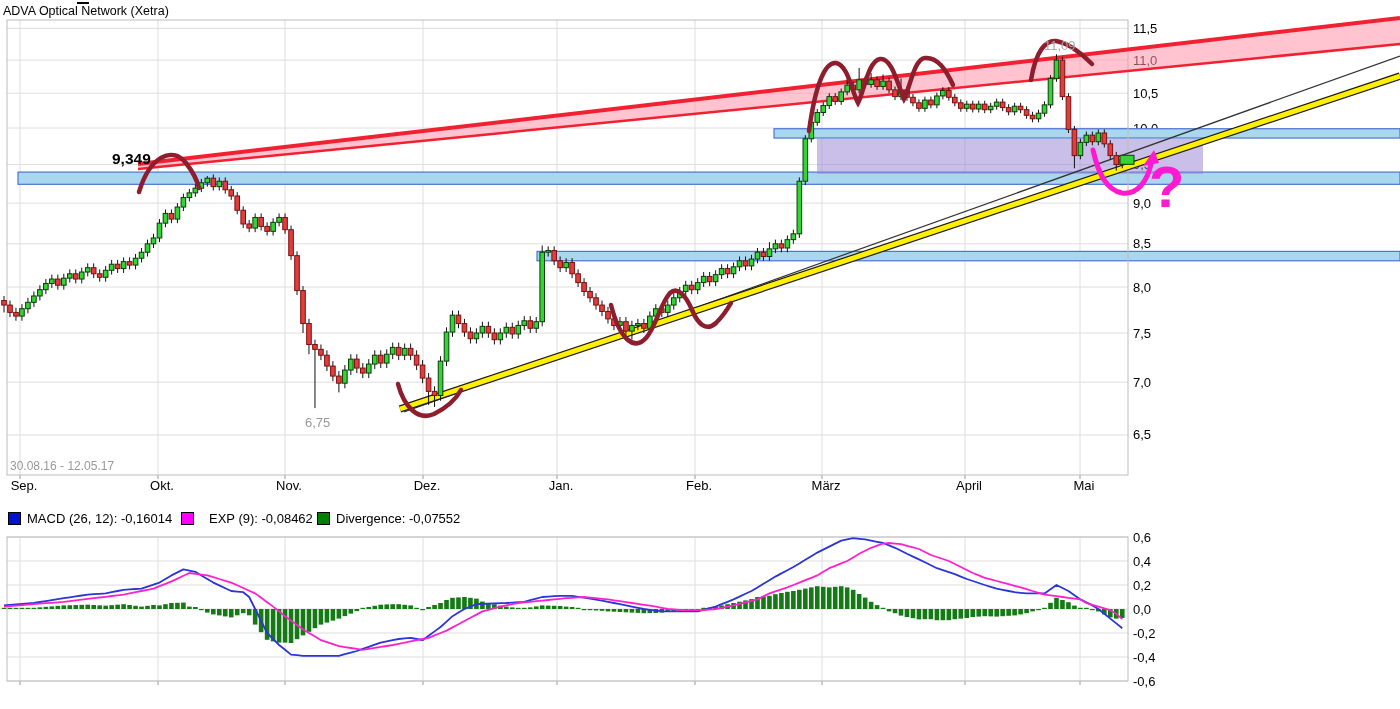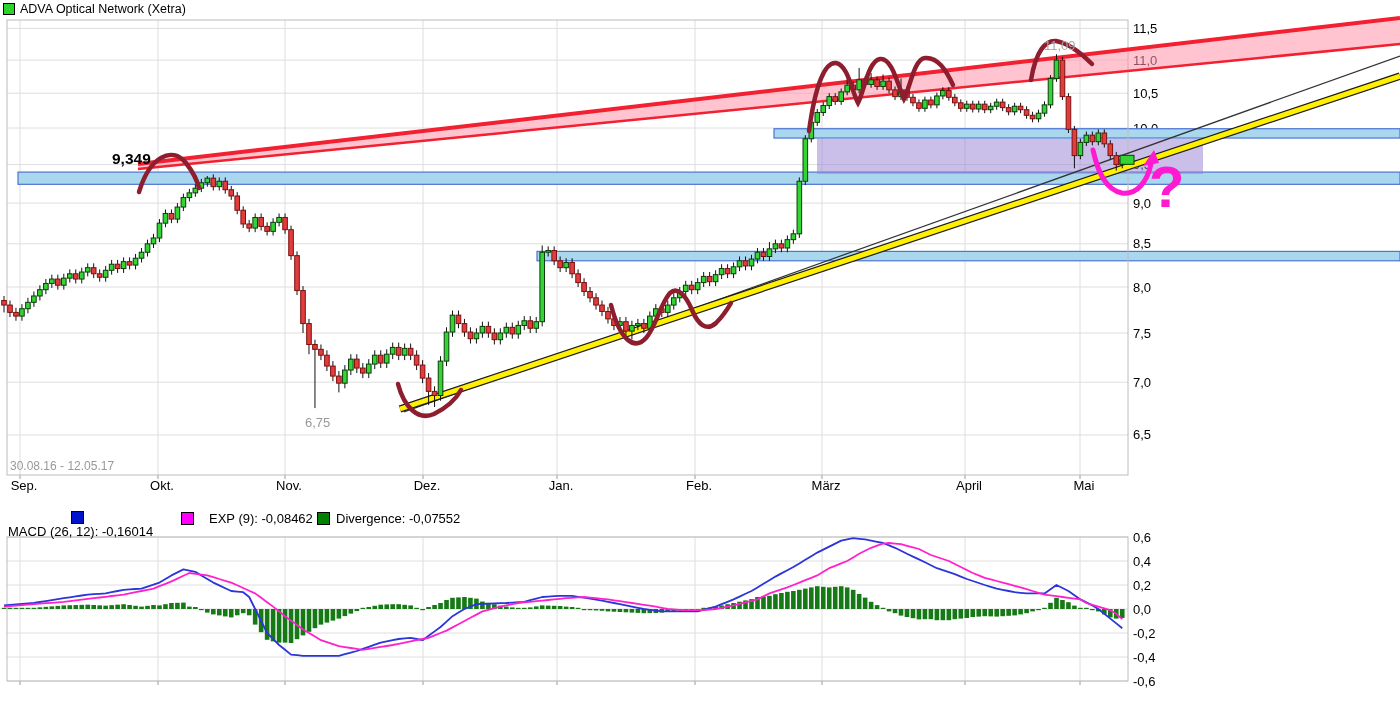--- a/index.html
+++ b/index.html
@@ -1,18 +1,18 @@
 <!DOCTYPE html>
 <html><head>
 <meta charset="utf-8">
 <style>
   html,body{margin:0;padding:0;background:#fff;}
   #app{position:relative;width:1400px;height:709px;background:#fff;overflow:hidden;
        font-family:"Liberation Sans",sans-serif;}
-  .title-bar{position:absolute;left:3px;top:2px;height:14px;display:flex;align-items:center;z-index:5;}
+  .title-bar{position:absolute;left:3px;top:2px;height:14px;display:flex;align-items:center;z-index:5;flex-direction:column;}
   .title-swatch{display:inline-block;width:10px;height:10px;border:1px solid #000;margin-right:5px;}
   .title-text{font-size:12.5px;color:#000;white-space:nowrap;}
   .macd-legend{position:absolute;top:511px;left:0;height:16px;width:100%;z-index:5;}
   .legend-item{position:absolute;top:0;display:flex;align-items:center;}
   .legend-swatch{display:inline-block;width:11px;height:11px;border:1px solid #000;margin-right:6px;}
   .legend-label{font-size:13px;color:#000;white-space:nowrap;}
   svg{position:absolute;left:0;top:0;}
 </style>
 </head>
 <body>
@@ -710,21 +710,21 @@
         <rect x="1102.0200000000002" y="609" width="4.6" height="5.3999999999999995" fill="#157a15"></rect>
         <rect x="1108.0000000000002" y="609" width="4.6" height="8.4" fill="#157a15"></rect>
         <rect x="1113.98" y="609" width="4.6" height="9.599999999999998" fill="#157a15"></rect>
         <rect x="1119.96" y="609" width="4.6" height="9" fill="#157a15"></rect>
       </g>
       <polyline points="4,605.4 9.98,604.9 15.96,604.4 21.94,604.0 27.92,603.5 33.900000000000006,603.0 39.88,602.0 45.86,601.1 51.84,600.1 57.82000000000001,599.2 63.800000000000004,598.2 69.78,597.3 75.76,596.4 81.74000000000001,595.5 87.72,594.6 93.7,594.2 99.68,593.8 105.66000000000001,593.4 111.64000000000001,592.2 117.62,591.0 123.60000000000001,589.8 129.58,589.4 135.56,589.0 141.54000000000002,588.6 147.52,586.6 153.5,584.6 159.48000000000002,582.6 165.46,579.0 171.44,575.4 177.42000000000002,572.4 183.4,569.4 189.38000000000002,570.6 195.36,571.8 201.34,575.4 207.32000000000002,579.0 213.3,582.6 219.28000000000003,585.4 225.26000000000002,588.2 231.24,591.0 237.22000000000003,591.6 243.20000000000002,592.2 249.18,597.0 255.16000000000003,609.0 261.14000000000004,621.0 267.12,633.0 273.1,639.0 279.08000000000004,645.0 285.06,649.8 291.04,654.6 297.02000000000004,655.2 303,655.8 308.98,655.8 314.96000000000004,655.8 320.94,655.8 326.92,655.8 332.90000000000003,655.8 338.88,655.8 344.86,654.2 350.84000000000003,652.6 356.82000000000005,651.0 362.8,648.9 368.78000000000003,646.8 374.76000000000005,644.7 380.74,642.6 386.72,641.4 392.70000000000005,640.2 398.68,639.0 404.66,638.4 410.64000000000004,637.8 416.62,639.0 422.6,640.2 428.58000000000004,635.8 434.56000000000006,631.4 440.54,627.0 446.52000000000004,621.6 452.50000000000006,616.2 458.48,612.6 464.46000000000004,609.0 470.44000000000005,606.6 476.42,604.2 482.40000000000003,604.0 488.38000000000005,603.7 494.36,603.5 500.34000000000003,603.2 506.32000000000005,603.0 512.3,602.6 518.2800000000001,602.2 524.26,601.8 530.24,600.2 536.22,598.6 542.2,597.0 548.1800000000001,596.6 554.1600000000001,596.2 560.14,595.8 566.12,595.8 572.1,595.8 578.08,596.8 584.0600000000001,597.7 590.0400000000001,598.7 596.0200000000001,599.6 602,600.6 607.98,601.8 613.96,603.0 619.94,604.2 625.9200000000001,605.4 631.9000000000001,606.6 637.88,607.8 643.86,609.0 649.84,609.8 655.82,610.6 661.8000000000001,611.4 667.7800000000001,611.4 673.76,611.4 679.74,611.4 685.72,611.4 691.7,611.4 697.6800000000001,611.4 703.6600000000001,609.8 709.6400000000001,608.2 715.62,606.6 721.6,604.2 727.58,601.8 733.5600000000001,599.4 739.5400000000001,596.6 745.5200000000001,593.8 751.5,591.0 757.48,587.4 763.46,583.8 769.44,580.2 775.4200000000001,576.6 781.4000000000001,573.4 787.3800000000001,570.2 793.36,567.0 799.34,563.4 805.32,559.8 811.3000000000001,556.2 817.2800000000001,552.6 823.2600000000001,549.6 829.24,546.6 835.22,543.6 841.2,540.6 847.1800000000001,539.4 853.1600000000001,538.2 859.1400000000001,538.8 865.1200000000001,539.4 871.1,540.6 877.08,541.8 883.0600000000001,543.0 889.0400000000001,545.4 895.0200000000001,547.8 901.0000000000001,550.8 906.98,553.8 912.96,556.6 918.94,559.4 924.9200000000001,562.2 930.9000000000001,565.2 936.8800000000001,568.2 942.86,570.2 948.84,572.2 954.82,574.2 960.8000000000001,576.6 966.7800000000001,579.0 972.7600000000001,581.0 978.7400000000001,583.0 984.72,585.0 990.7,586.8 996.6800000000001,588.6 1002.6600000000001,589.8 1008.6400000000001,591.0 1014.6200000000001,592.2 1020.6,592.8 1026.58,593.4 1032.5600000000002,593.4 1038.54,593.4 1044.52,593.4 1050.5,589.2 1056.48,585.0 1062.46,588.0 1068.44,591.0 1074.42,595.2 1080.4,599.4 1086.38,602.4 1092.3600000000001,605.4 1098.3400000000001,609.0 1104.3200000000002,613.8 1110.3000000000002,618.6 1116.28,623.4 1122.26,628.2" fill="none" stroke="#2b35d8" stroke-width="1.8" stroke-linejoin="round"></polyline>
       <polyline points="4,606.6 9.98,606.1 15.96,605.6 21.94,605.2 27.92,604.7 33.900000000000006,604.2 39.88,603.7 45.86,603.2 51.84,602.8 57.82000000000001,602.3 63.800000000000004,601.8 69.78,601.1 75.76,600.4 81.74000000000001,599.6 87.72,598.9 93.7,598.2 99.68,597.5 105.66000000000001,596.8 111.64000000000001,596.0 117.62,595.3 123.60000000000001,594.6 129.58,593.4 135.56,592.2 141.54000000000002,591.0 147.52,589.8 153.5,588.6 159.48000000000002,586.2 165.46,583.8 171.44,581.4 177.42000000000002,578.6 183.4,575.8 189.38000000000002,573.0 195.36,573.8 201.34,574.6 207.32000000000002,575.4 213.3,577.2 219.28000000000003,579.0 225.26000000000002,580.8 231.24,582.6 237.22000000000003,585.3 243.20000000000002,588.0 249.18,590.7 255.16000000000003,593.4 261.14000000000004,597.8 267.12,602.2 273.1,606.6 279.08000000000004,611.4 285.06,616.2 291.04,620.6 297.02000000000004,625.0 303,629.4 308.98,633.0 314.96000000000004,636.6 320.94,640.2 326.92,642.2 332.90000000000003,644.2 338.88,646.2 344.86,647.1 350.84000000000003,648.0 356.82000000000005,648.9 362.8,649.8 368.78000000000003,648.8 374.76000000000005,647.9 380.74,646.9 386.72,646.0 392.70000000000005,645.0 398.68,643.8 404.66,642.6 410.64000000000004,641.4 416.62,640.2 422.6,639.0 428.58000000000004,637.8 434.56000000000006,635.4 440.54,633.0 446.52000000000004,630.6 452.50000000000006,627.4 458.48,624.2 464.46000000000004,621.0 470.44000000000005,617.8 476.42,614.6 482.40000000000003,611.4 488.38000000000005,609.8 494.36,608.2 500.34000000000003,606.6 506.32000000000005,605.4 512.3,604.2 518.2800000000001,603.0 524.26,602.4 530.24,601.8 536.22,601.2 542.2,600.6 548.1800000000001,600.0 554.1600000000001,599.4 560.14,598.8 566.12,598.2 572.1,597.8 578.08,597.4 584.0600000000001,597.0 590.0400000000001,597.6 596.0200000000001,598.2 602,598.8 607.98,599.4 613.96,600.3 619.94,601.2 625.9200000000001,602.1 631.9000000000001,603.0 637.88,603.9 643.86,604.8 649.84,605.7 655.82,606.6 661.8000000000001,607.8 667.7800000000001,609.0 673.76,609.4 679.74,609.8 685.72,610.2 691.7,610.2 697.6800000000001,610.2 703.6600000000001,610.2 709.6400000000001,609.6 715.62,609.0 721.6,607.8 727.58,606.6 733.5600000000001,605.4 739.5400000000001,603.9 745.5200000000001,602.4 751.5,600.9 757.48,599.4 763.46,596.4 769.44,593.4 775.4200000000001,591.4 781.4000000000001,589.4 787.3800000000001,587.4 793.36,585.0 799.34,582.6 805.32,580.2 811.3000000000001,577.8 817.2800000000001,575.4 823.2600000000001,571.8 829.24,568.2 835.22,565.8 841.2,563.4 847.1800000000001,561.0 853.1600000000001,557.4 859.1400000000001,553.8 865.1200000000001,550.8 871.1,547.8 877.08,545.7 883.0600000000001,543.6 889.0400000000001,543.0 895.0200000000001,543.6 901.0000000000001,544.2 906.98,545.8 912.96,547.4 918.94,549.0 924.9200000000001,552.0 930.9000000000001,555.0 936.8800000000001,557.0 942.86,559.0 948.84,561.0 954.82,564.0 960.8000000000001,567.0 966.7800000000001,570.0 972.7600000000001,573.0 978.7400000000001,575.4 984.72,577.8 990.7,579.4 996.6800000000001,581.0 1002.6600000000001,582.6 1008.6400000000001,584.2 1014.6200000000001,585.8 1020.6,587.4 1026.58,589.2 1032.5600000000002,591.0 1038.54,592.8 1044.52,594.6 1050.5,595.4 1056.48,596.2 1062.46,597.0 1068.44,597.8 1074.42,598.6 1080.4,599.4 1086.38,603.0 1092.3600000000001,604.8 1098.3400000000001,606.6 1104.3200000000002,608.4 1110.3000000000002,610.2 1116.28,613.8 1122.26,619.2" fill="none" stroke="#ff22cc" stroke-width="1.8" stroke-linejoin="round"></polyline>
     </svg>
 
   <div class="macd-legend">
-    <span class="legend-item" style="left: 8px; flex-direction: column;">
+    <span class="legend-item" style="left: 8px;">
       <span class="legend-swatch" style="background: rgb(0, 19, 204);"></span>
       <span class="legend-label">MACD (26, 12): -0,16014</span>
     </span>
     <span class="legend-item" style="left: 181px; gap: 9px;">
       <span class="legend-swatch" style="background: rgb(255, 0, 255);"></span>
       <span class="legend-label">EXP (9): -0,08462</span>
     </span>
     <span class="legend-item" style="left: 317px; justify-content: flex-end;">
       <span class="legend-swatch" style="background: rgb(0, 128, 0);"></span>
       <span class="legend-label">Divergence: -0,07552</span>

